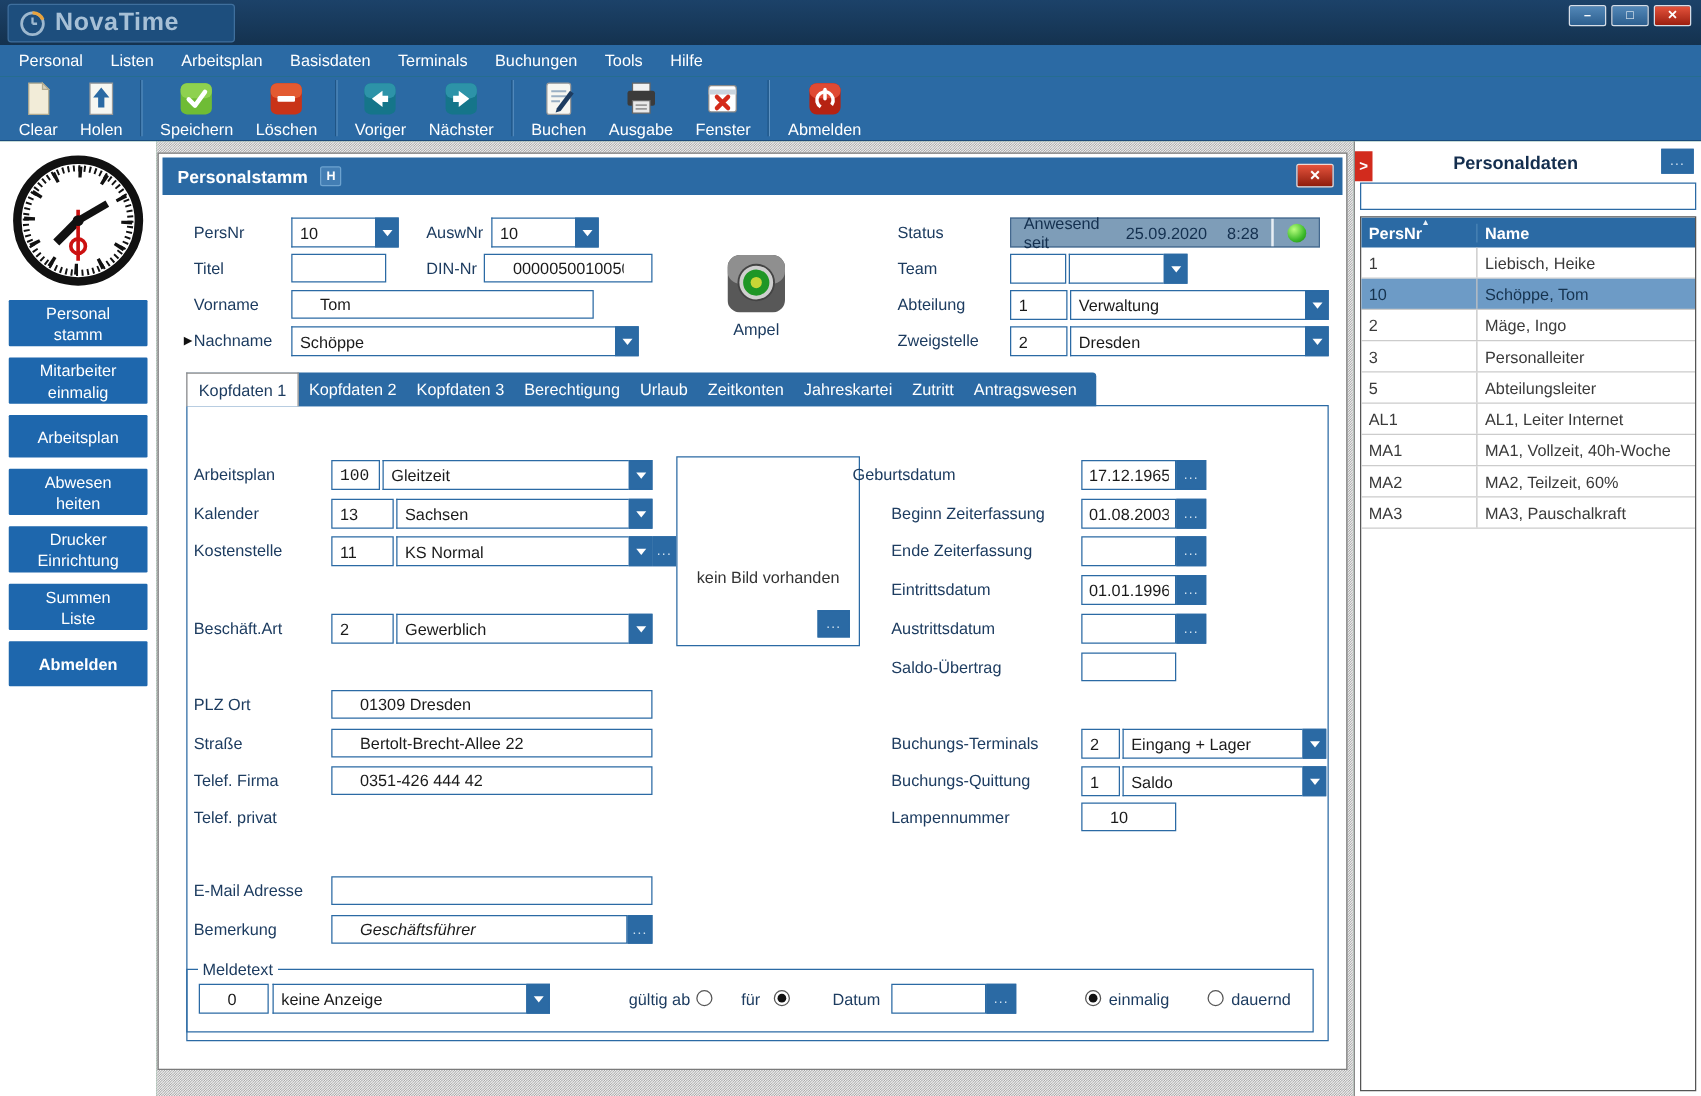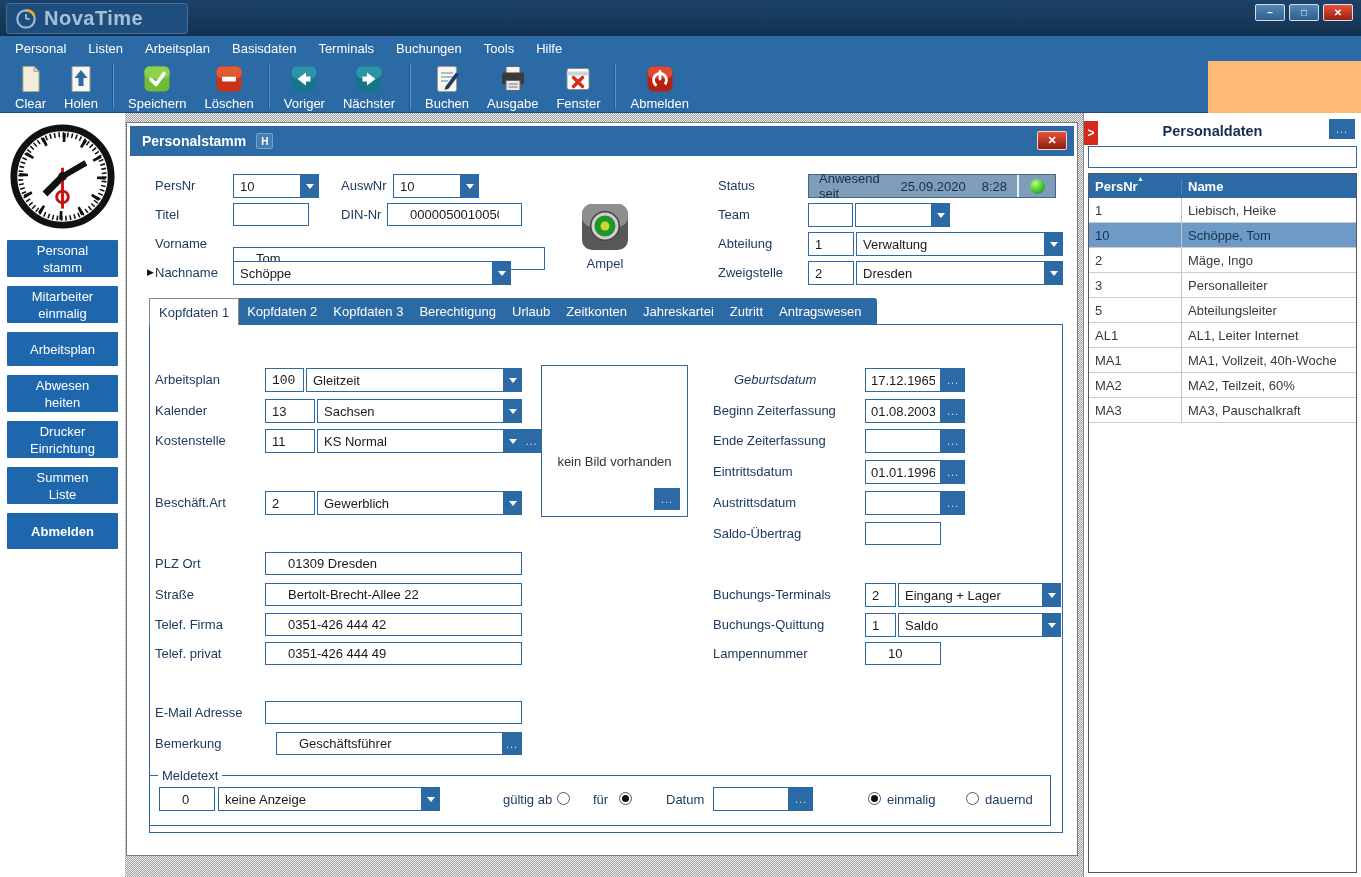--- a/index.html
+++ b/index.html
@@ -1,37 +1,37 @@
 <!DOCTYPE html>
 <html><head>
 <meta charset="utf-8">
 <style>
   * { margin:0; padding:0; box-sizing:border-box; }
   body { font-family:"Liberation Sans", sans-serif; background:#fff; }
-  #root { position:relative; width:1361px; height:877px; overflow:hidden; background:#fdba74; }
+  #root { position:relative; width:1361px; height:877px; overflow:hidden; background:#15803d; }
 
   
   .titlebar { position:absolute; left:0; top:0; width:1361px; height:36px;
               background:linear-gradient(#1c4269,#14324f); }
   .applogo { position:absolute; left:6px; top:3px; width:182px; height:31px;
              background:#1d4e7d; border:1px solid #3f6f9d; border-radius:3px;
              display:flex; align-items:center; gap:7px; padding:0 8px; }
   .applogo .appname { font-size:20px; font-weight:bold; color:#a7c0d6; letter-spacing:.5px; }
   .winctrls { position:absolute; right:8px; top:4px; display:flex; gap:4px; }
   .wbtn { width:30px; height:17px; border:1px solid #d6dee8; border-radius:2px;
           color:#fff; font-size:10px; font-weight:bold; display:flex; align-items:center;
           justify-content:center; line-height:1; }
   .wbtn.blue { background:linear-gradient(#5388b8,#2d5f8f); }
   .wbtn.red  { background:linear-gradient(#e5533c,#9c1f10); }
 
   
   .menubar { position:absolute; left:0; top:36px; width:1361px; height:25px;
              background:#2b6aa4; display:flex; align-items:center; padding-left:4px; }
   .menuitem { color:#fff; font-size:13px; padding:4px 11px; white-space:nowrap; }
-  .toolbar { position:absolute; left:0; top:61px; width:1208px; height:52px;
+  .toolbar { position:absolute; left:0; top:61px; width:1361px; height:52px;
              background:#2b6aa4; border-bottom:1px solid #1a4c7c;
              display:flex; align-items:flex-start; padding:3px 0 0 6px; }
   .titem { display:flex; flex-direction:column; align-items:center; padding:0 9px; }
   .titem .ic { width:30px; height:30px; }
   .titem .tlabel { color:#fff; font-size:13px; margin-top:2px; white-space:nowrap; }
   .tsep { width:0; border-left:1px solid #1f5586; border-right:1px solid #5e93c2;
           height:45px; margin:0 5px; }
 
   
   .sidebar { position:absolute; left:0; top:113px; width:125px; height:764px; background:#fff; }
@@ -325,21 +325,21 @@
       <div class="val">10</div>
       <div class="arrow"></div>
     </div>
 
     <span class="lbl" style="left:25px;top:77px;">Titel</span>
     <input class="inp" style="left: 103px; top: 77px; width: 76px;" value="">
     <span class="lbl" style="left:211px;top:77px;">DIN-Nr</span>
     <input class="inp" style="left: 257px; top: 77px; width: 135px;" value="0000050010050209">
 
     <span class="lbl" style="left:25px;top:106px;">Vorname</span>
-    <input class="inp" style="left: 103px; top: 121px; width: 312px;" value="Tom">
+    <input class="inp" style="left: 103px; top: 106px; width: 242px;" value="Tom">
 
     <span class="marker" style="left:17px;top:141px;">▶</span>
     <span class="lbl" style="left:25px;top:135px;">Nachname</span>
     <div class="combo" style="left:103px;top:135px;width:278px;">
       <div class="val">Schöppe</div>
       <div class="arrow"></div>
     </div>
 
     <svg style="position:absolute;left:452px;top:78px;" width="46" height="46" viewBox="0 0 46 46">
       <rect width="46" height="46" rx="10" fill="#585858"></rect>
@@ -431,28 +431,27 @@
       <div class="morebtn">...</div>
     </div>
 
     <span class="lbl" style="left:25px;top:426px;">PLZ Ort</span>
     <input class="inp" style="left: 135px; top: 426px; width: 257px;" value="01309 Dresden">
     <span class="lbl" style="left:25px;top:457px;">Straße</span>
     <input class="inp" style="left: 135px; top: 457px; width: 257px;" value="Bertolt-Brecht-Allee 22">
     <span class="lbl" style="left:25px;top:487px;">Telef. Firma</span>
     <input class="inp" style="left: 135px; top: 487px; width: 257px;" value="0351-426 444 42">
     <span class="lbl" style="left:25px;top:516px;">Telef. privat</span>
-    <input class="inp" style="left: 135px; top: 516px; width: 257px;" value="0351-426 444 49">
     <span class="lbl" style="left:25px;top:575px;">E-Mail Adresse</span>
     <input class="inp" style="left: 135px; top: 575px; width: 257px;" value="">
     <span class="lbl" style="left:25px;top:606px;">Bemerkung</span>
-    <input class="inp" style="left: 146px; top: 606px; width: 237px;" value="Geschäftsführer">
+    <input class="inp" style="left: 135px; top: 606px; width: 237px; font-style: italic;" value="Geschäftsführer">
     <div class="morebtn" style="position:absolute;left:372px;top:606px;width:20px;height:23px;">...</div>
 
-    <span class="lbl" style="left:604px;top:242px;font-style:italic;">Geburtsdatum</span>
+    <span class="lbl" style="left:552px;top:242px;">Geburtsdatum</span>
     <div class="datefield" style="left:735px;top:242px;">
       <input value="17.12.1965" style="">
       <div class="morebtn">...</div>
     </div>
     <span class="lbl" style="left:583px;top:273px;">Beginn Zeiterfassung</span>
     <div class="datefield" style="left:735px;top:273px;">
       <input value="01.08.2003" style="">
       <div class="morebtn">...</div>
     </div>
     <span class="lbl" style="left:583px;top:303px;">Ende Zeiterfassung</span>

